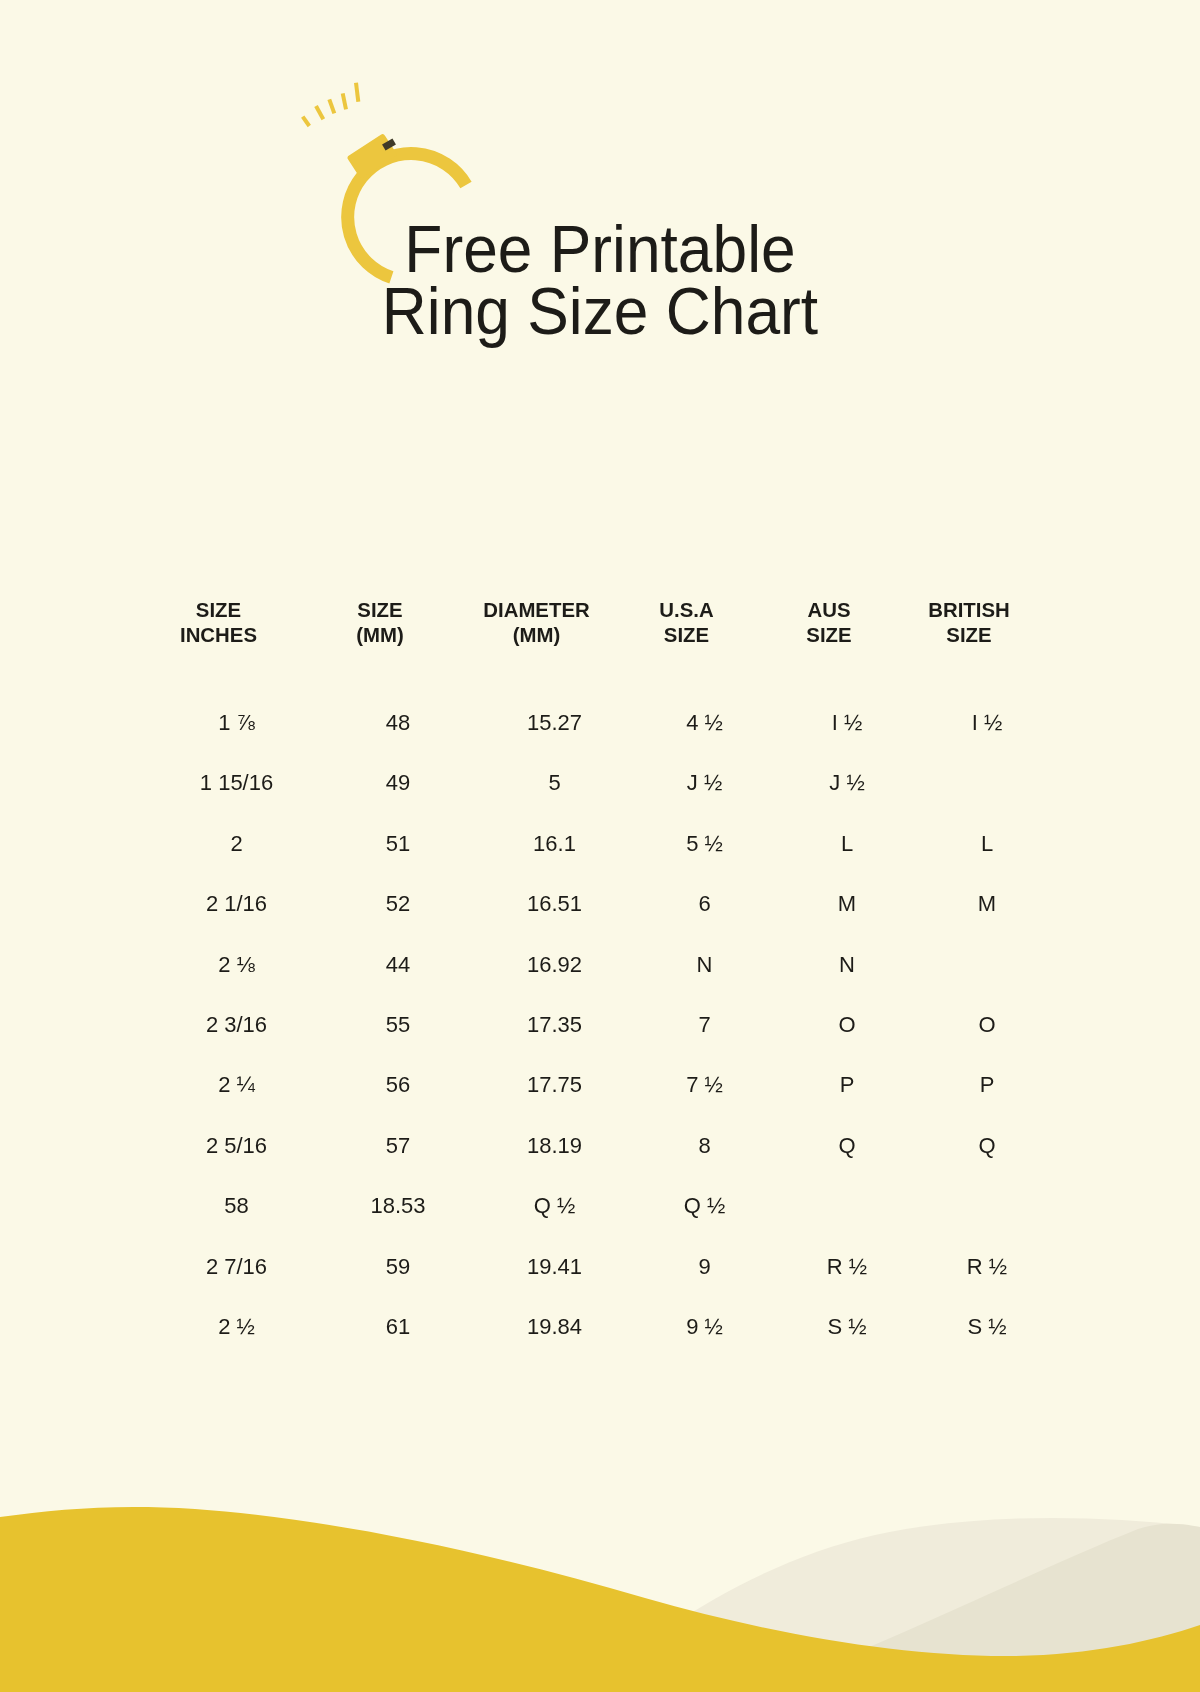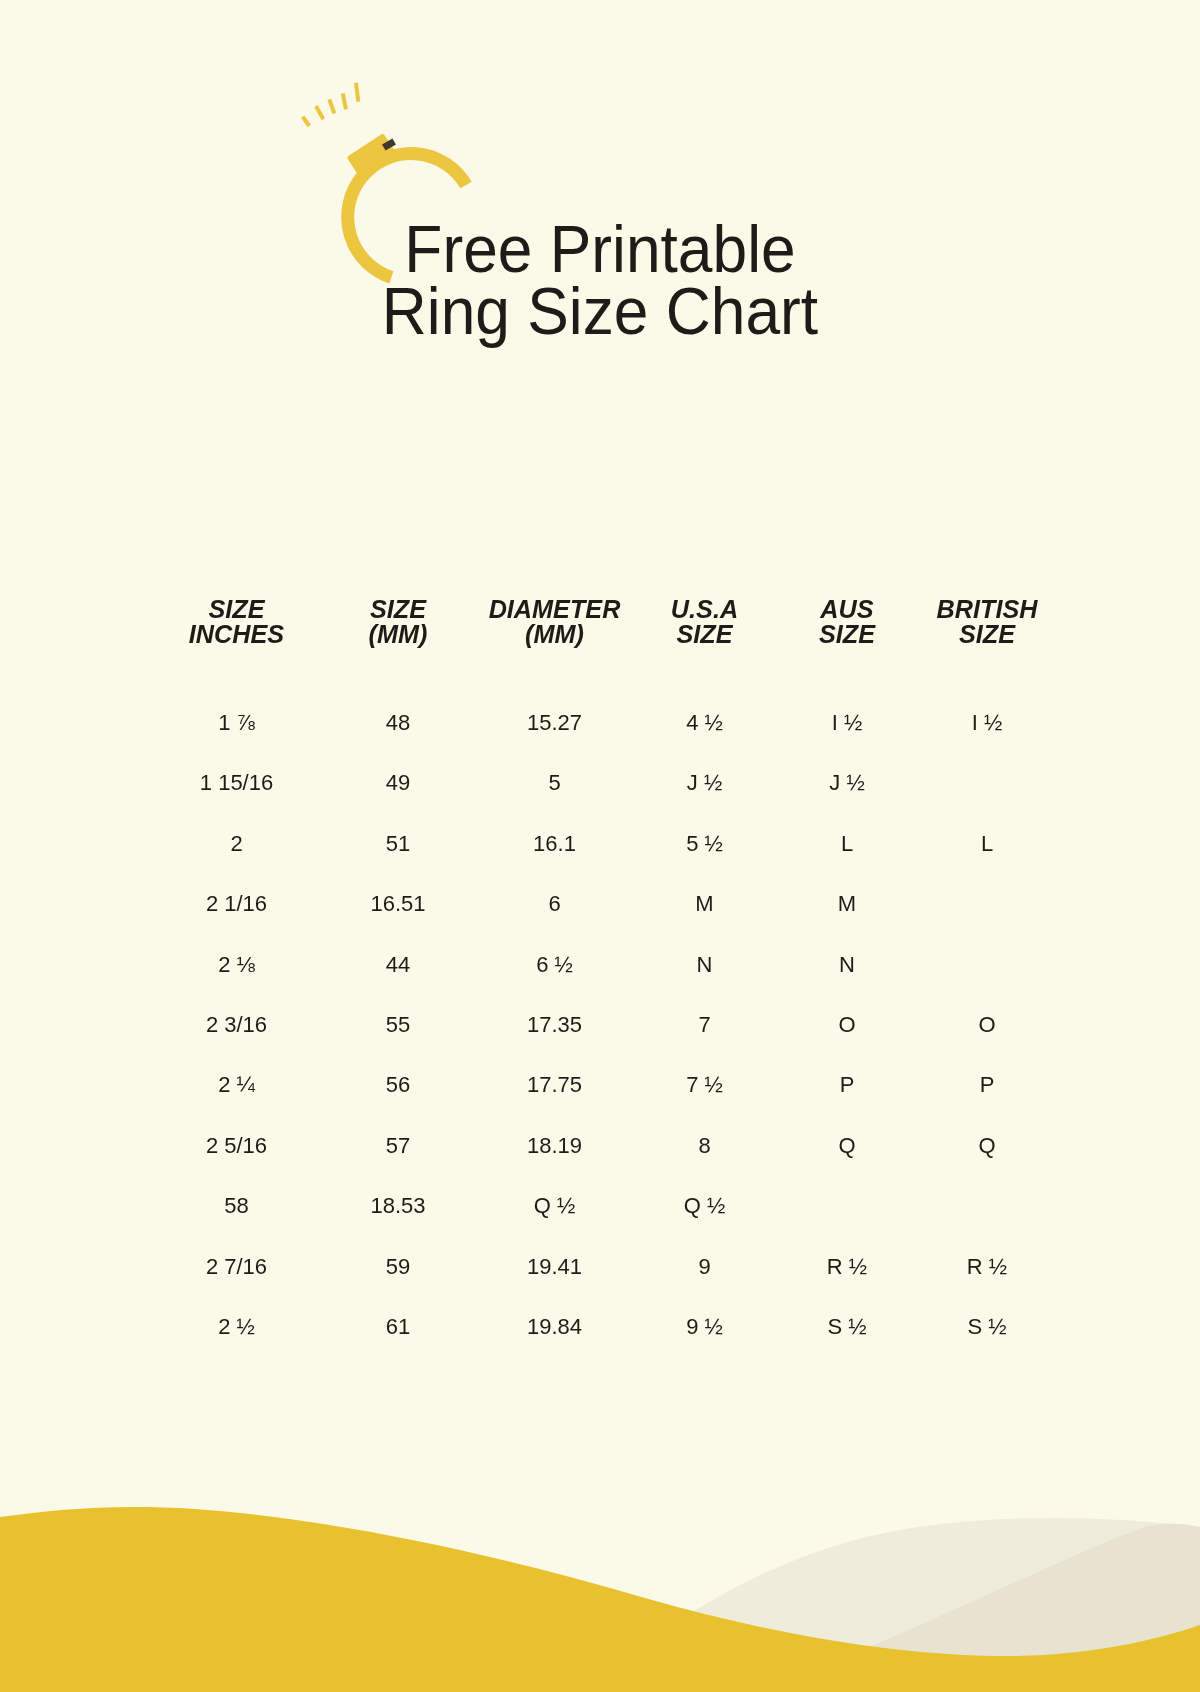--- a/index.html
+++ b/index.html
@@ -32,28 +32,27 @@
     color: var(--text, #1D1C18);
   }
   .title-line { transform: scaleX(0.93); transform-origin: 50% 50%; white-space: nowrap; }
 
   .grid-cols {
     display: grid;
     grid-template-columns: 165px 158px 155px 145px 140px 140px;
   }
   .thead {
     position: absolute;
-    left: 154px;
+    left: 136px;
     top: 597px;
     font-weight: 700;
-    font-size: 26px;
+    font-size: 21px;
     line-height: 25px;
     text-align: center;
     color: var(--text, #1D1C18);
-    font-style: italic;
   }
   .hcell { white-space: nowrap; transform: scaleX(0.97); transform-origin: 50% 50%; }
   .tbody {
     position: absolute;
     left: 154px;
     top: 693px;
   }
   .trow { height: 60.4px; }
   .tcell {
     font-size: 22px;
@@ -140,29 +139,30 @@
       <div class="trow grid-cols">
         <div class="tcell">2</div>
         <div class="tcell">51</div>
         <div class="tcell">16.1</div>
         <div class="tcell">5 ½</div>
         <div class="tcell">L</div>
         <div class="tcell">L</div>
       </div>
       <div class="trow grid-cols">
         <div class="tcell">2 1/16</div>
+        <div class="tcell">52</div>
         <div class="tcell">16.51</div>
         <div class="tcell">6</div>
         <div class="tcell">M</div>
         <div class="tcell">M</div>
       </div>
       <div class="trow grid-cols">
         <div class="tcell">2 ⅛</div>
         <div class="tcell">44</div>
-        <div class="tcell">6 ½</div>
+        <div class="tcell">16.92</div>
         <div class="tcell">N</div>
         <div class="tcell">N</div>
       </div>
       <div class="trow grid-cols">
         <div class="tcell">2 3/16</div>
         <div class="tcell">55</div>
         <div class="tcell">17.35</div>
         <div class="tcell">7</div>
         <div class="tcell">O</div>
         <div class="tcell">O</div>

